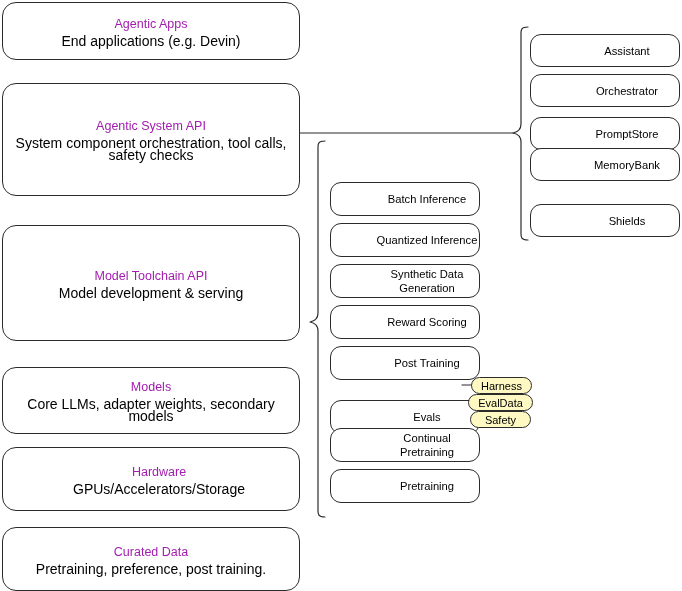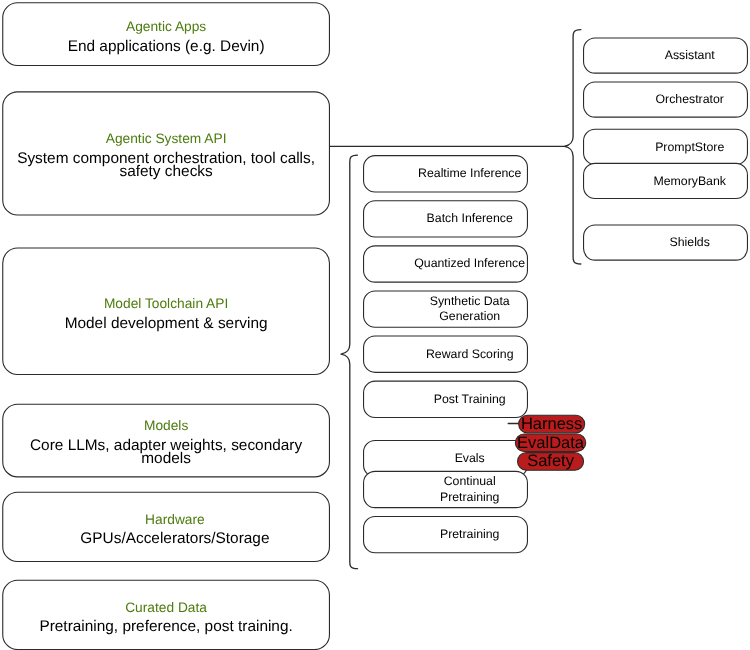--- a/index.html
+++ b/index.html
@@ -36,21 +36,21 @@
 
   
   .layer {
     left: 2px;
     width: 298px;
     border-radius: 14px;
   }
   .layer .title {
     font-size: 12.5px;
     line-height: 16px;
-    color: #4d7c0f;
+    color: #a21caf;
   }
   .layer .subtitle {
     font-size: 14px;
     line-height: 12px;
     margin-top: 3px;
     color: #000;
   }
 
   
   .node {
@@ -65,25 +65,25 @@
   }
   .mid  { left: 330px; }
   .rght { left: 530px; width: 150px; height: 33px; }
 
   
   .pill {
     position: absolute;
     box-sizing: border-box;
     border: 1.2px solid #2b2b2b;
     border-radius: 999px;
-    background: #b91c1c;
+    background: #fef9c3;
     display: flex;
     align-items: center;
     justify-content: center;
-    font-size: 15px;
+    font-size: 11px;
     line-height: 12px;
     height: 17px;
     z-index: 6;
   }
 
   
   #wires {
     position: absolute;
     left: 0;
     top: 0;
@@ -149,23 +149,20 @@
   <div class="box layer" style="top:447px;height:64px;padding-left:16px;">
     <div class="title">Hardware</div>
     <div class="subtitle">GPUs/Accelerators/Storage</div>
   </div>
 
   <div class="box layer" style="top:527px;height:64px;">
     <div class="title">Curated Data</div>
     <div class="subtitle">Pretraining, preference, post training.</div>
   </div>
 
-  <div class="box node mid" style="top:141px;">
-    <div class="label">Realtime Inference</div>
-  </div>
 
   <div class="box node mid" style="top:182px;">
     <div class="label">Batch Inference</div>
   </div>
 
   <div class="box node mid" style="top:223px;">
     <div class="label">Quantized Inference</div>
   </div>
 
   <div class="box node mid" style="top:264px;">

